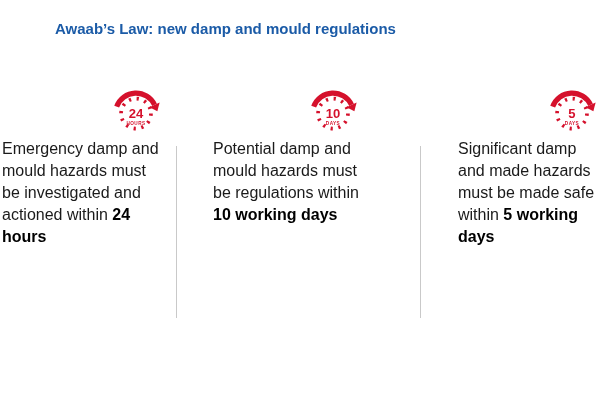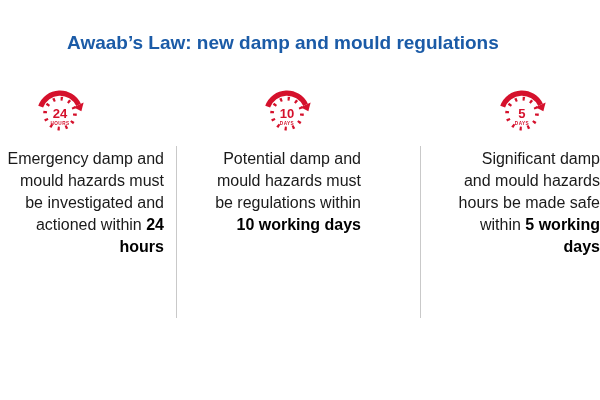--- a/index.html
+++ b/index.html
@@ -12,43 +12,42 @@
     position: relative;
     width: 600px;
     height: 400px;
     background: #ffffff;
     overflow: hidden;
   }
   .title {
     position: absolute;
     left: 55px;
     top: 20px;
-    margin: 12px;
-    font-size: 19px;
+    margin: 0;
+    font-size: 15px;
     font-weight: bold;
     color: #1b5ba7;
     letter-spacing: 0;
   }
   .col {
     position: absolute;
     top: 80px;
   }
   .col1 { left: 2px;   width: 162px; }
   .col2 { left: 213px; width: 148px; }
   .col3 { left: 458px; width: 142px; }
-  .icon { height: 58px; }
+  .icon { height: 58px; text-align: right; }
   .col1 .icon { margin-left: 30px; }
   .col2 .icon { margin-left: 46px; }
   .col3 .icon { margin-left: 36px; }
   .text {
-    margin: 10px 0 0 0;
+    margin: 0 0 0 0;
     font-size: 16px;
     line-height: 1.38;
     color: #1a1a1a;
-    text-align: right;
   }
   .text strong { font-weight: bold; color: #000000; }
   .divider {
     position: absolute;
     top: 146px;
     width: 1px;
     height: 172px;
     background: #c9c9c9;
   }
   .divider1 { left: 176px; }
@@ -118,19 +117,19 @@
   <div class="col col3">
     <div class="icon">
       <svg viewBox="0 0 60 60" width="56" height="56" aria-hidden="true">
         <circle class="ticks" cx="30" cy="36" r="16"></circle>
         <path class="arrow-arc" d="M 9.3 28.5 A 22 22 0 0 1 49.9 26.7"></path>
         <polygon class="arrow-head" points="55.3,24.2 44.5,29.2 52.9,33.6"></polygon>
         <text class="num" x="30" y="41">5</text>
         <text class="unit" x="30" y="48.5">DAYS</text>
       </svg>
     </div>
-    <p class="text"><span>Significant damp and mould hazards hours be made safe within </span><strong>5 working days</strong></p>
+    <p class="text"><span>Significant damp and made hazards must be made safe within </span><strong>5 working days</strong></p>
   </div>
 
   <div class="divider divider1"></div>
   <div class="divider divider2"></div>
 
 </div>
 
 </body></html>

